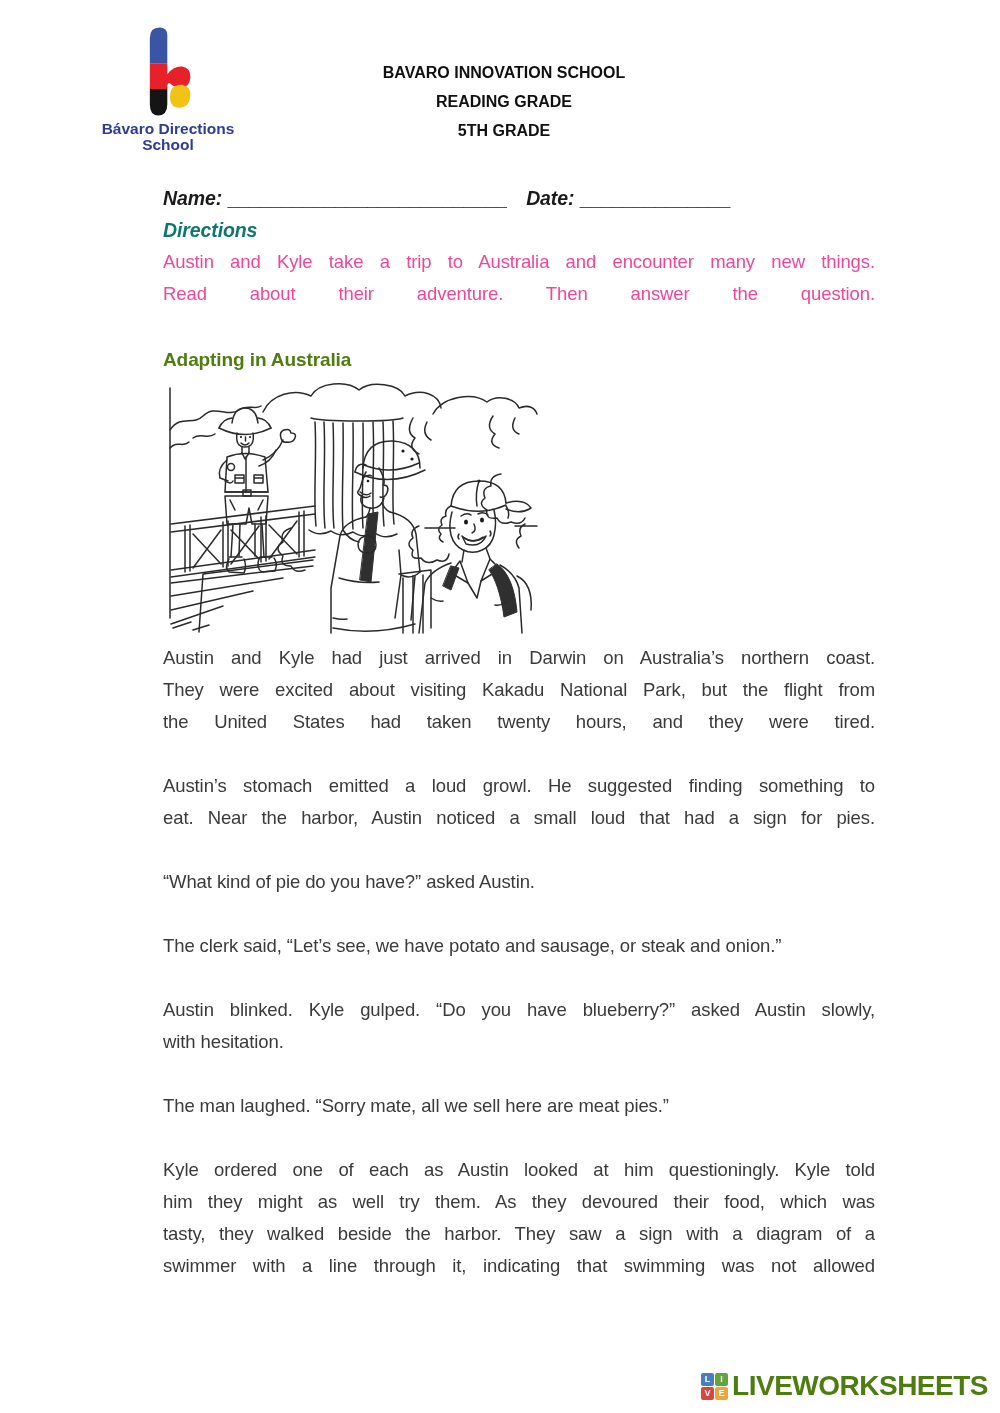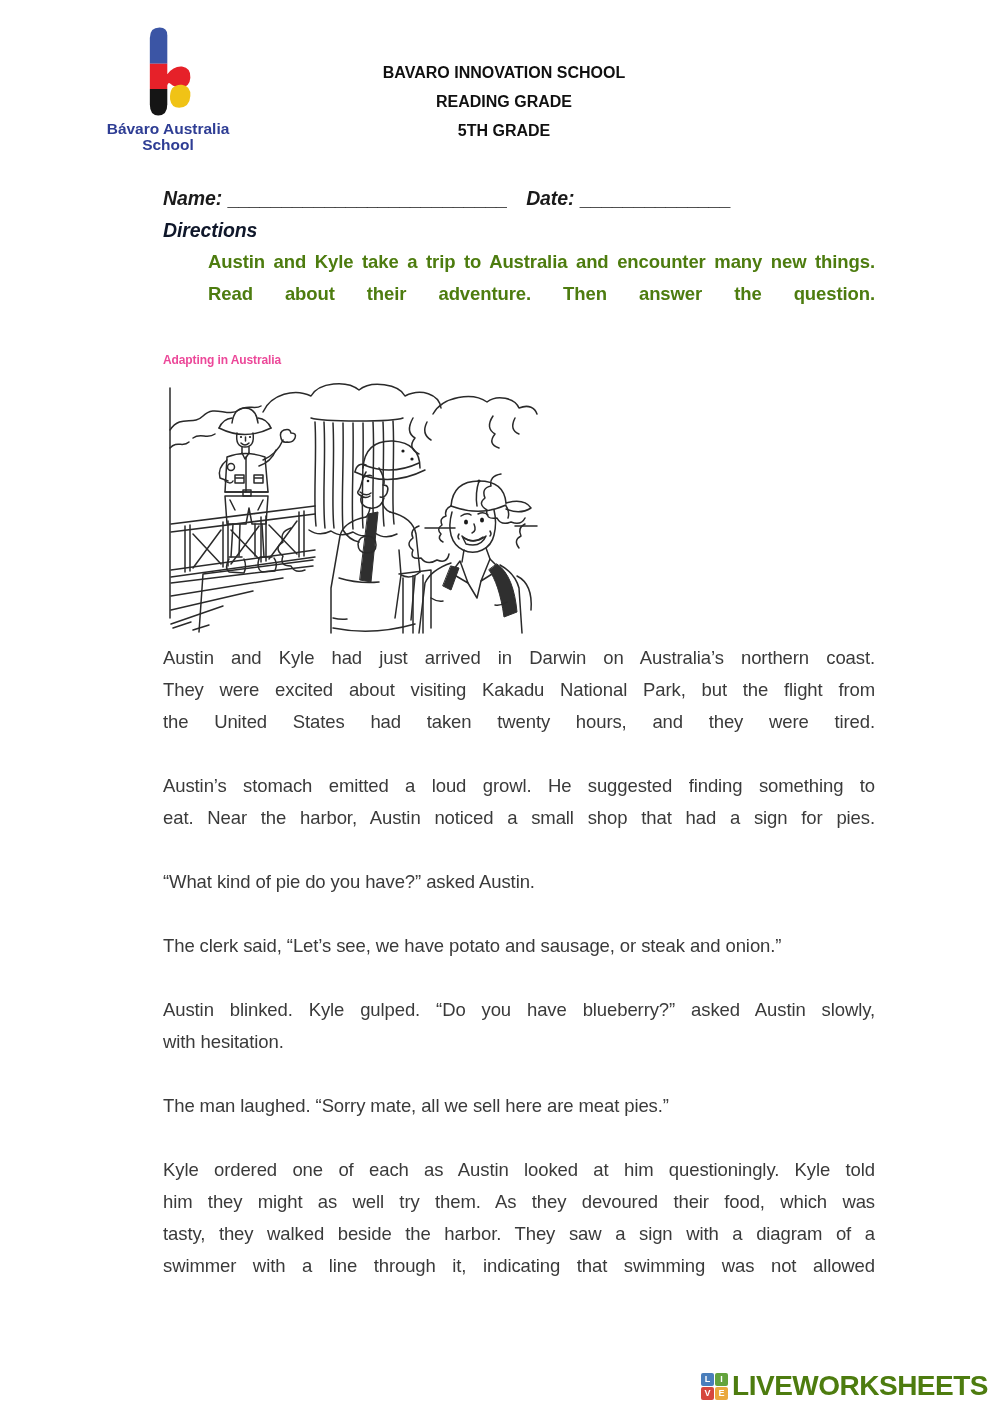--- a/index.html
+++ b/index.html
@@ -21,25 +21,25 @@
 
   
   .content {
     position:absolute; left:163px; top:182px; width:712px;
     font-size:18.5px; line-height:32px; letter-spacing:-0.1px; color:#3a3a3a;
   }
   .name-line { font-size:19.5px; color:#1a1a1a; white-space:nowrap; }
   .lbl { font-weight:700; font-style:italic; }
   .blank { font-weight:600; font-style:normal; }
   .blank.name { margin-right:14px; }
-  .directions-heading { font-weight:700; font-style:italic; font-size:19.5px; color:#0f172a; }
-  .directions-para { font-weight:700; color:#4d7c0f;margin-left:45px; }
+  .directions-heading { font-weight:700; font-style:italic; font-size:19.5px; color:#0f766e; }
+  .directions-para { font-weight:400; color:#ec4899; }
   .line { min-height:32px; }
   .spread { text-align:justify; text-align-last:justify; }
-  .story-title { font-size:12px; font-weight:700; color:#ec4899; margin:36px 0 4px 0; line-height:28px; }
+  .story-title { font-size:19px; font-weight:700; color:#4d7c0f; margin:36px 0 4px 0; line-height:28px; }
   .illustration { width:378px; height:256px; margin:0 0 8px 0; }
   .illustration svg { display:block; }
   .para { margin:0 0 32px 0; }
 
   
   .art path, .art circle, .art ellipse {
     fill:none; stroke:#2a2a2a; stroke-width:1.5; stroke-linecap:round; stroke-linejoin:round;
   }
   .art .fill { fill:#1a1a1a; stroke:none; }
   .art .dark { fill:#2f2f2f; stroke:#2f2f2f; stroke-width:1; }
@@ -62,21 +62,21 @@
 <div class="page">
 
   <div class="logo-block">
     <svg class="logo-mark" width="70" height="95" viewBox="0 0 76 136">
       <path d="M12,20 Q12,5 26,5 Q37,5 37,16 L37,57 L12,57 Z" fill="#3b55a5"></path>
       <path d="M12,57 L37,57 L37,72 Q46,60 58,61 Q71,63 70,77 Q69,91 56,91 Q47,91 42,86 Q38,82 37,88 L37,93 L12,93 Z" fill="#e62129"></path>
       <path d="M12,93 L37,93 L37,115 Q37,131 24,131 Q12,131 12,115 Z" fill="#151515"></path>
       <path d="M44,92 Q50,86 58,87 Q71,89 70,103 Q69,119 54,120 Q43,120 41,108 Q40,99 44,92 Z" fill="#f0c316"></path>
     </svg>
     <div class="logo-text">
-      <div>Bávaro Australia</div>
+      <div>Bávaro Directions</div>
       <div>School</div>
     </div>
   </div>
 
   <div class="header-text">
     <div>BAVARO INNOVATION SCHOOL</div>
     <div>READING GRADE</div>
     <div>5TH GRADE</div>
   </div>
 
@@ -219,21 +219,21 @@
     </div>
 
     <div class="para">
       <div class="line spread">Austin and Kyle had just arrived in Darwin on Australia’s northern coast.</div>
       <div class="line spread">They were excited about visiting Kakadu National Park, but the flight from</div>
       <div class="line spread">the United States had taken twenty hours, and they were tired.</div>
     </div>
 
     <div class="para">
       <div class="line spread">Austin’s stomach emitted a loud growl. He suggested finding something to</div>
-      <div class="line spread">eat. Near the harbor, Austin noticed a small shop that had a sign for pies.</div>
+      <div class="line spread">eat. Near the harbor, Austin noticed a small loud that had a sign for pies.</div>
     </div>
 
     <div class="para">
       <div class="line">“What kind of pie do you have?” asked Austin.</div>
     </div>
 
     <div class="para">
       <div class="line">The clerk said, “Let’s see, we have potato and sausage, or steak and onion.”</div>
     </div>
 

